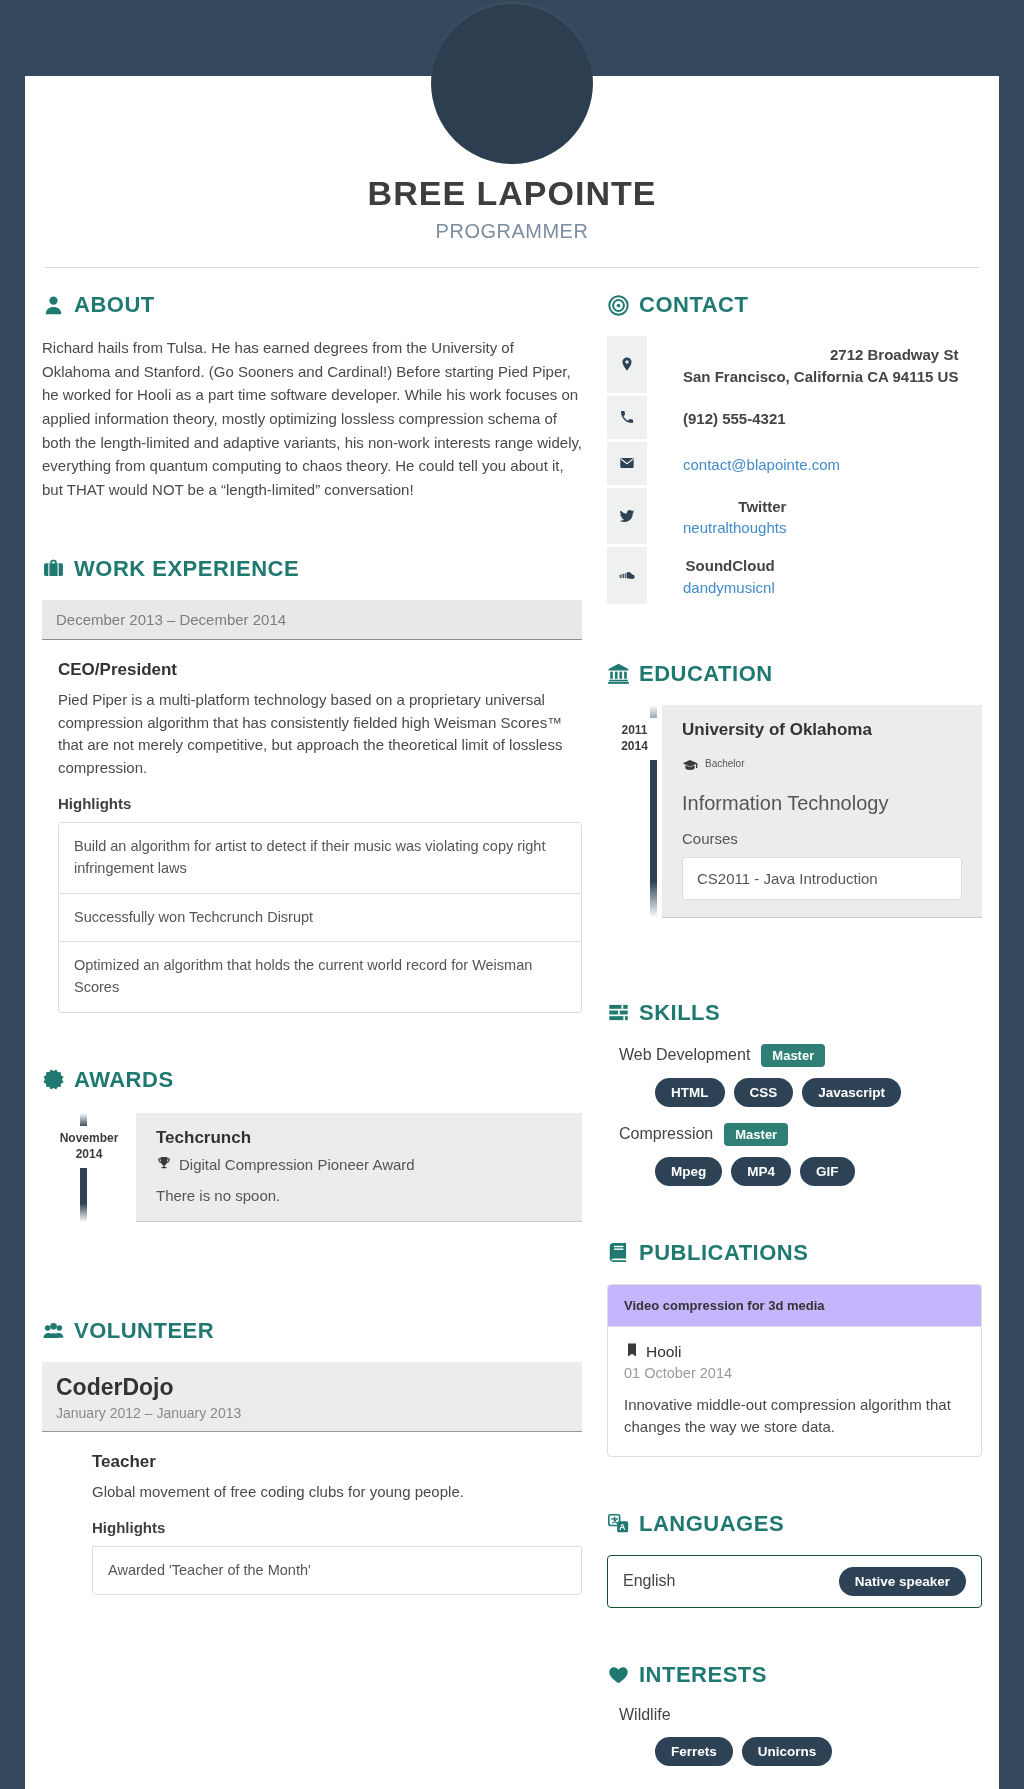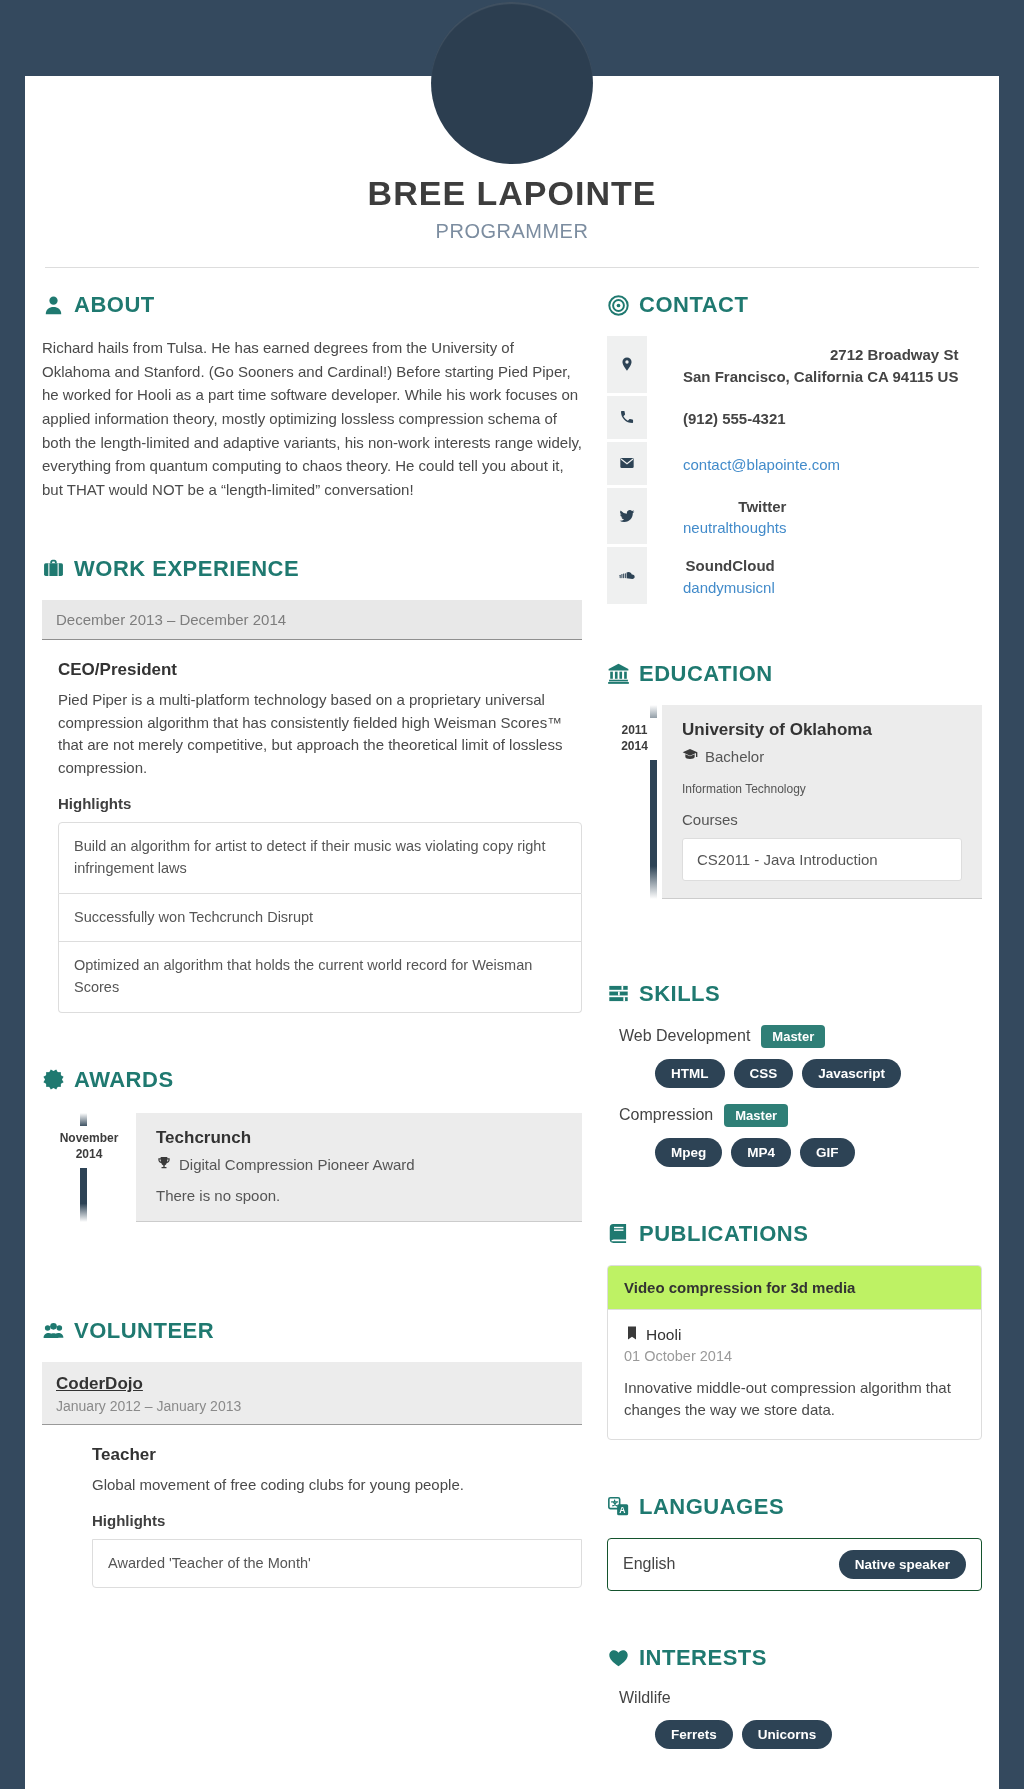--- a/index.html
+++ b/index.html
@@ -28,21 +28,21 @@
   .sec-head .icn { display: inline-flex; }
   .sec-head svg { width: 23px; height: 23px; }
 
   
   .about-text { font-size: 15px; line-height: 1.58; color: #4a4a4a; }
 
   
   .date-bar { background: #e8e8e8; border-bottom: 1px solid #8f8f8f; padding: 11px 14px;
               color: #7d7d7d; font-size: 15px; }
   .org-bar { background: #ececec; border-bottom: 1px solid #999; padding: 12px 14px 10px; }
-  .org-bar .org { font-size: 17px; font-weight: bold; color: #333; text-decoration: underline; }
+  .org-bar .org { font-size: 23px; font-weight: bold; color: #333; }
   .org-bar .org-dates { font-size: 14px; color: #8a8a8a; margin-top: 4px; }
   .job { margin-left: 16px; }
   .role-indent { margin-left: 50px; }
   .job h3, .role-indent h3 { font-size: 17px; font-weight: bold; color: #333; margin: 20px 0 9px; }
   .job-sum { font-size: 15px; line-height: 1.52; color: #4a4a4a; }
   .hl-label { font-size: 15px; font-weight: bold; color: #3f3f3f; margin: 15px 0 10px; }
   .hl-list { list-style: none; }
   .hl-list li { border: 1px solid #ddd; background: #fff; padding: 13px 15px; color: #555;
                 font-size: 14.5px; line-height: 1.5; }
   .hl-list li + li { border-top: 0; }
@@ -65,22 +65,22 @@
   .tl-awards .tl-left { width: 94px; }
   .tl-awards .tl-bar { left: 38px; }
   .tl-edu { padding-bottom: 28px; }
   .tl-edu .tl-left { width: 55px; }
   .tl-edu .tl-bar { right: 5px; }
   .tl-card h3 { font-size: 17px; font-weight: bold; color: #333; }
   .award-line { margin-top: 7px; font-size: 15px; color: #555; display: flex; align-items: center; gap: 7px; }
   .award-line svg, .degree-line svg, .pub-pub svg { width: 16px; height: 16px; color: #3a3a3a; }
   .award-sum { margin-top: 13px; font-size: 15px; color: #555; }
   .edu-school { font-size: 18px; }
-  .degree-line { margin-top: 7px; font-size: 15px; color: #555; display: flex; align-items: center; gap: 7px; }
-  .edu-area { margin-top: 16px; font-size: 12px; color: #555; }
+  .degree-line { margin-top: 18px; font-size: 10px; color: #555; display: flex; gap: 7px; }
+  .edu-area { margin-top: 16px; font-size: 20px; color: #555; }
   .courses-label { margin-top: 15px; font-size: 15px; color: #555; }
   .course { background: #fff; border: 1px solid #ddd; border-radius: 3px; padding: 12px 14px;
             margin-top: 10px; color: #555; font-size: 15px; }
 
   
   .c-row { display: flex; }
   .c-ico { width: 40px; flex: none; background: #eff0f0; color: #2d4355;
            display: flex; align-items: center; justify-content: center; border-bottom: 3px solid #fff; }
   .c-ico svg { width: 16px; height: 16px; }
   .c-body { padding: 8px 0 8px 36px; display: flex; flex-direction: column; justify-content: center;
@@ -91,22 +91,22 @@
   
   .skill-name { font-size: 16px; color: #444; margin: 4px 0 11px 12px; display: flex; align-items: center; gap: 11px; }
   .lvl-badge { background: #2f7f77; color: #fff; font-size: 13px; font-weight: bold;
                padding: 4px 11px; border-radius: 4px; }
   .kw-row { margin: 0 0 16px 48px; display: flex; gap: 9px; flex-wrap: wrap; }
   .kw { background: #2d4355; color: #fff; font-weight: bold; font-size: 13.5px;
         padding: 7px 16px; border-radius: 17px; }
 
   
   .pub { border: 1px solid #ddd; border-radius: 4px; overflow: hidden; }
-  .pub-h { background: #bef264; border-bottom: 1px solid #ddd; padding: 13px 16px;
-           font-weight: bold; color: #333; font-size: 15px; }
+  .pub-h { background: #c4b5fd; border-bottom: 1px solid #ddd; padding: 13px 16px;
+           font-weight: bold; color: #333; font-size: 13px; }
   .pub-b { padding: 15px 16px 17px; }
   .pub-pub { font-size: 15.5px; color: #333; display: flex; align-items: center; gap: 6px; }
   .pub-date { color: #9a9a9a; font-size: 14.5px; margin-top: 3px; }
   .pub-sum { margin-top: 13px; color: #4a4a4a; font-size: 15px; line-height: 1.5; }
 
   
   .lang-card { border: 1px solid #14532d; border-radius: 4px; padding: 11px 15px;
                display: flex; justify-content: space-between; align-items: center; }
   .lang-name { font-size: 16px; color: #444; }
 

